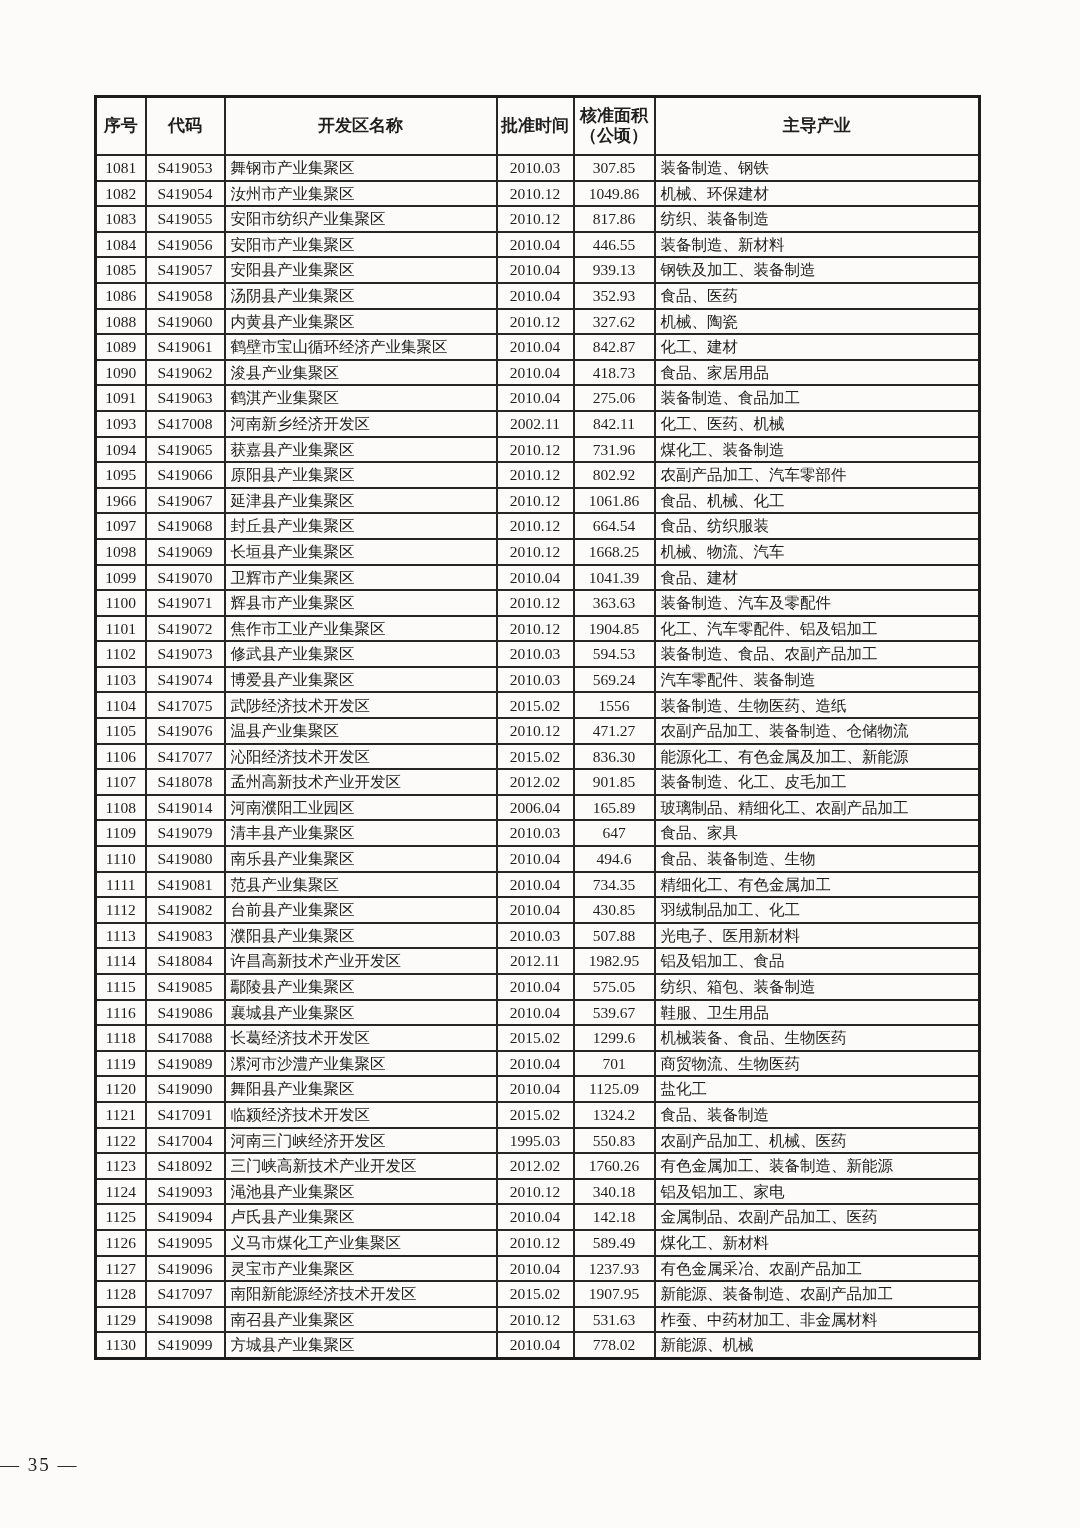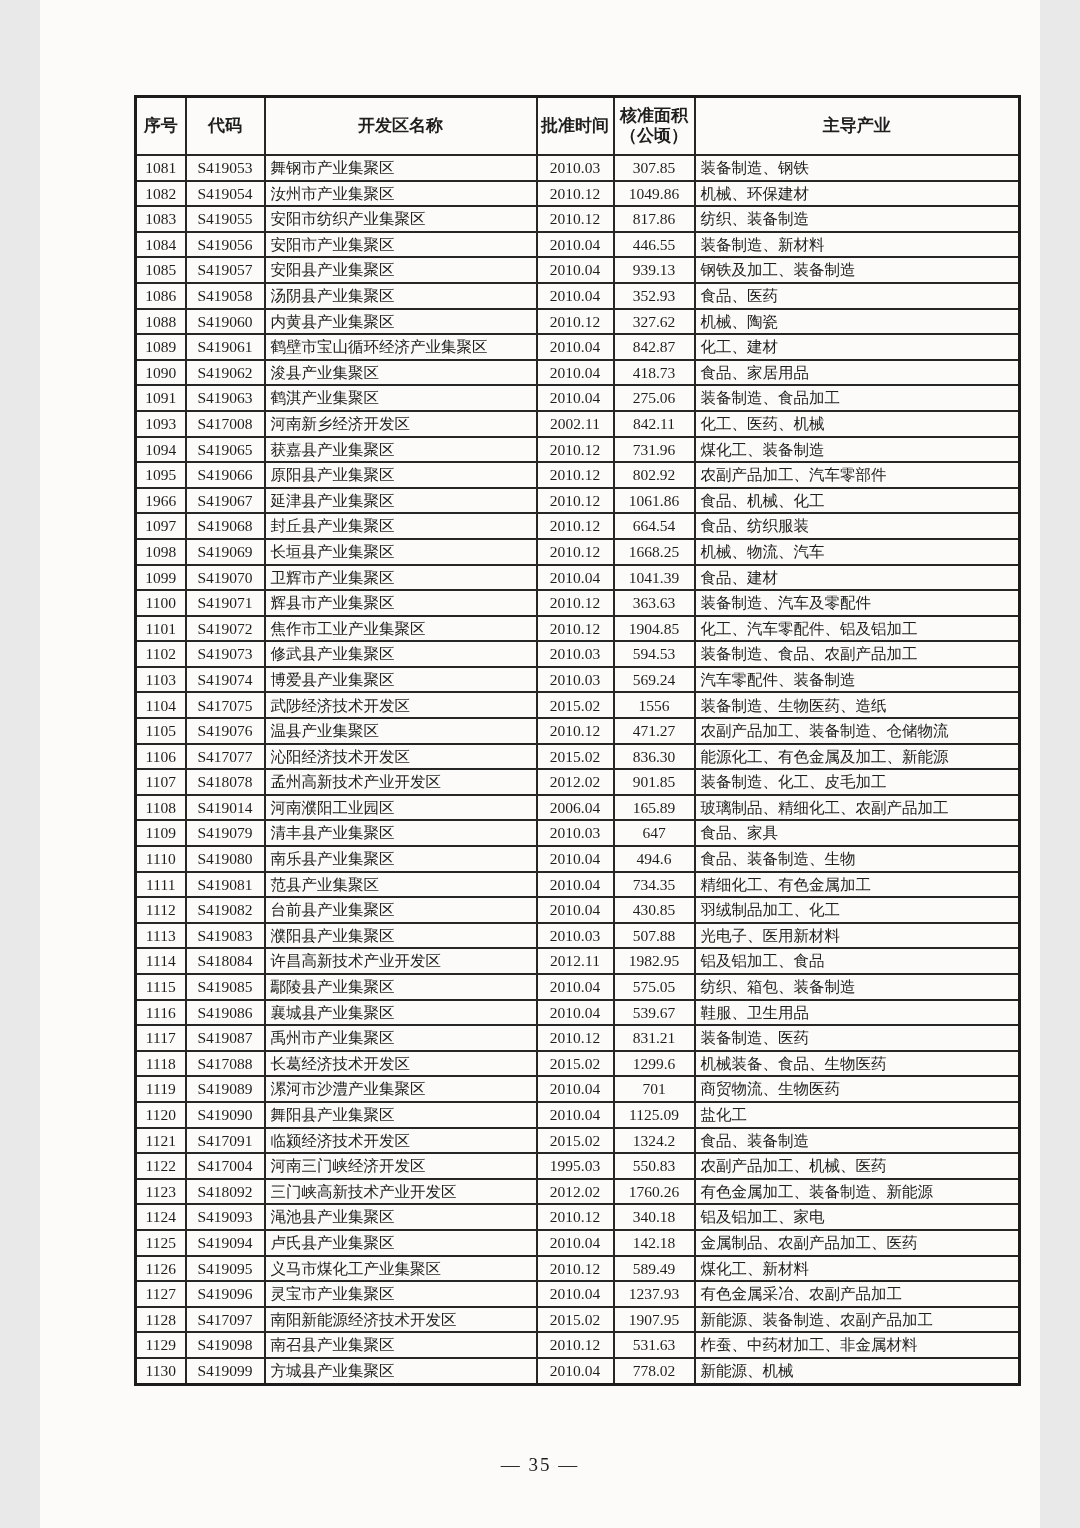--- a/index.html
+++ b/index.html
@@ -2,21 +2,21 @@
 <html><head>
 <meta charset="utf-8">
 <style>
   html, body {
     margin: 0;
     padding: 0;
     background: #e9e9e9;
   }
   .page {
     position: relative;
-    width: 1000px;
+    width: 1080px;
     height: 1528px;
     margin: 0 auto;
     background: #fcfbfa;
     color: #1e1e1e;
     font-family: "Liberation Serif", "DejaVu Serif", serif;
     overflow: hidden;
   }
   table.zone-table {
     position: absolute;
     left: 94px;
@@ -58,21 +58,20 @@
   .zone-table tbody td.cell-industries {
     text-align: left;
     padding-left: 5px;
   }
   .area-header-line { display: block; }
   .page-footer {
     position: absolute;
     left: 0;
     top: 1454px;
     width: 100%;
-    text-align: center;
     font-size: 19px;
     letter-spacing: 2px;
     color: #1e1e1e;
   }
 </style>
 </head>
 <body>
 
 <div class="page">
 
@@ -365,28 +364,20 @@
     </tr>
         <tr>
       <td class="cell-serial">1116</td>
       <td class="cell-code">S419086</td>
       <td class="cell-name">襄城县产业集聚区</td>
       <td class="cell-time">2010.04</td>
       <td class="cell-area">539.67</td>
       <td class="cell-industries">鞋服、卫生用品</td>
     </tr>
         <tr>
-      <td class="cell-serial">1117</td>
-      <td class="cell-code">S419087</td>
-      <td class="cell-name">禹州市产业集聚区</td>
-      <td class="cell-time">2010.12</td>
-      <td class="cell-area">831.21</td>
-      <td class="cell-industries">装备制造、医药</td>
-    </tr>
-        <tr>
       <td class="cell-serial">1118</td>
       <td class="cell-code">S417088</td>
       <td class="cell-name">长葛经济技术开发区</td>
       <td class="cell-time">2015.02</td>
       <td class="cell-area">1299.6</td>
       <td class="cell-industries">机械装备、食品、生物医药</td>
     </tr>
         <tr>
       <td class="cell-serial">1119</td>
       <td class="cell-code">S419089</td>

